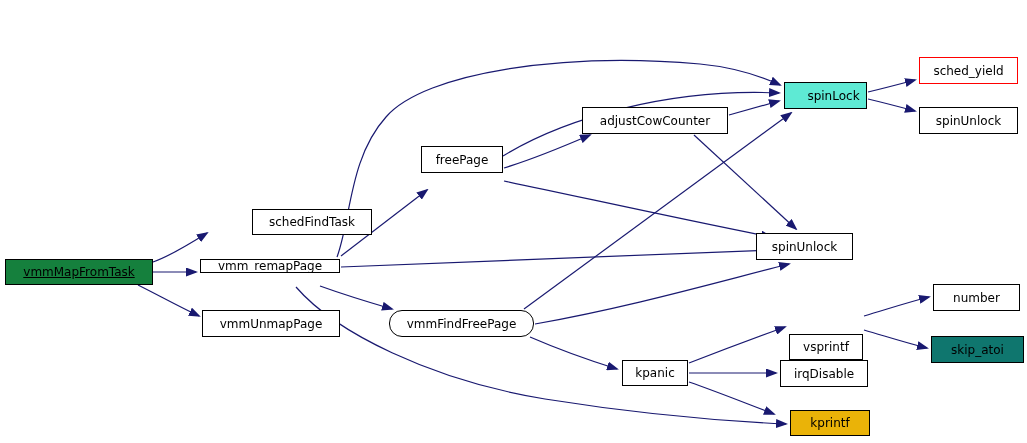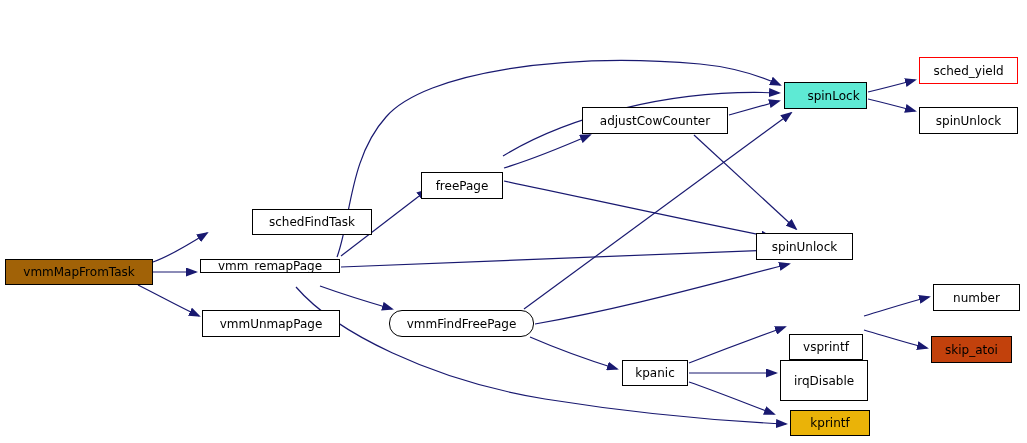--- a/index.html
+++ b/index.html
@@ -52,33 +52,33 @@
         <path d="M868,92 C885,88 900,84 915,80" stroke="#191970" stroke-width="1.2" marker-end="url(#arrow)"></path>
         <path d="M868,99 C885,103 900,107 915,111" stroke="#191970" stroke-width="1.2" marker-end="url(#arrow)"></path>
         <path d="M689,363 C720,351 752,339 785,327" stroke="#191970" stroke-width="1.2" marker-end="url(#arrow)"></path>
         <path d="M689,373 L776,373" stroke="#191970" stroke-width="1.2" marker-end="url(#arrow)"></path>
         <path d="M689,382 C718,392 745,403 774,414" stroke="#191970" stroke-width="1.2" marker-end="url(#arrow)"></path>
         <path d="M864,316 C885,310 905,303 929,297" stroke="#191970" stroke-width="1.2" marker-end="url(#arrow)"></path>
         <path d="M864,330 C885,336 903,342 927,348" stroke="#191970" stroke-width="1.2" marker-end="url(#arrow)"></path>
       </g>
   </svg>
   <div id="nodes">
-      <div class="node" style="left: 5px; top: 259px; width: 148px; height: 26px; background: #a16207; border-color: rgb(0, 0, 0);">
+      <div class="node" style="left: 5px; top: 259px; width: 148px; height: 26px; background: #15803d; border-color: rgb(0, 0, 0); text-decoration: underline;">
         <span>vmmMapFromTask</span>
       </div>
       <div class="node" style="left: 210px; top: 209px; width: 120px; height: 26px; background: rgb(255, 255, 255); border-color: rgb(0, 0, 0); margin-left: 42px;">
         <span>schedFindTask</span>
       </div>
       <div class="node" style="left: 200px; top: 259px; width: 140px; height: 14px; background: rgb(255, 255, 255); border-color: rgb(0, 0, 0);">
         <span>vmm_remapPage</span>
       </div>
       <div class="node" style="left: 202px; top: 310px; width: 138px; height: 27px; background: rgb(255, 255, 255); border-color: rgb(0, 0, 0);">
         <span>vmmUnmapPage</span>
       </div>
-      <div class="node" style="left: 421px; top: 172px; width: 82px; height: 27px; background: rgb(255, 255, 255); border-color: rgb(0, 0, 0);">
+      <div class="node" style="left: 421px; top: 146px; width: 82px; height: 27px; background: rgb(255, 255, 255); border-color: rgb(0, 0, 0);">
         <span>freePage</span>
       </div>
       <div class="node" style="left: 582px; top: 107px; width: 146px; height: 27px; background: rgb(255, 255, 255); border-color: rgb(0, 0, 0); text-align: center;">
         <span>adjustCowCounter</span>
       </div>
       <div class="node" style="left: 784px; top: 82px; width: 83px; height: 27px; background: #5eead4; border-color: rgb(0, 0, 0); padding-left: 16px;">
         <span>spinLock</span>
       </div>
       <div class="node" style="left: 919px; top: 57px; width: 99px; height: 27px; background: rgb(255, 255, 255); border-color: rgb(255, 0, 0);">
         <span>sched_yield</span>
@@ -91,26 +91,26 @@
       </div>
       <div class="node" style="left: 389px; top: 310px; width: 145px; height: 27px; background: rgb(255, 255, 255); border-color: rgb(0, 0, 0); border-radius: 13px;">
         <span>vmmFindFreePage</span>
       </div>
       <div class="node" style="left: 789px; top: 310px; width: 74px; height: 26px; background: rgb(255, 255, 255); border-color: rgb(0, 0, 0); margin-top: 24px;">
         <span>vsprintf</span>
       </div>
       <div class="node" style="left: 933px; top: 284px; width: 87px; height: 27px; background: rgb(255, 255, 255); border-color: rgb(0, 0, 0);">
         <span>number</span>
       </div>
-      <div class="node" style="left: 931px; top: 336px; width: 81px; height: 27px; background: #c2410c; border-color: rgb(0, 0, 0);">
+      <div class="node" style="left: 931px; top: 336px; width: 93px; height: 27px; background: #0f766e; border-color: rgb(0, 0, 0);">
         <span>skip_atoi</span>
       </div>
       <div class="node" style="left: 622px; top: 360px; width: 66px; height: 26px; background: rgb(255, 255, 255); border-color: rgb(0, 0, 0);">
         <span>kpanic</span>
       </div>
-      <div class="node" style="left: 780px; top: 360px; width: 88px; height: 41px; background: rgb(255, 255, 255); border-color: rgb(0, 0, 0);">
+      <div class="node" style="left: 780px; top: 360px; width: 88px; height: 27px; background: rgb(255, 255, 255); border-color: rgb(0, 0, 0);">
         <span>irqDisable</span>
       </div>
       <div class="node" style="left: 790px; top: 410px; width: 80px; height: 26px; background: #eab308; border-color: rgb(0, 0, 0);">
         <span>kprintf</span>
       </div>
     </div>
 </div>
 
 </body></html>

